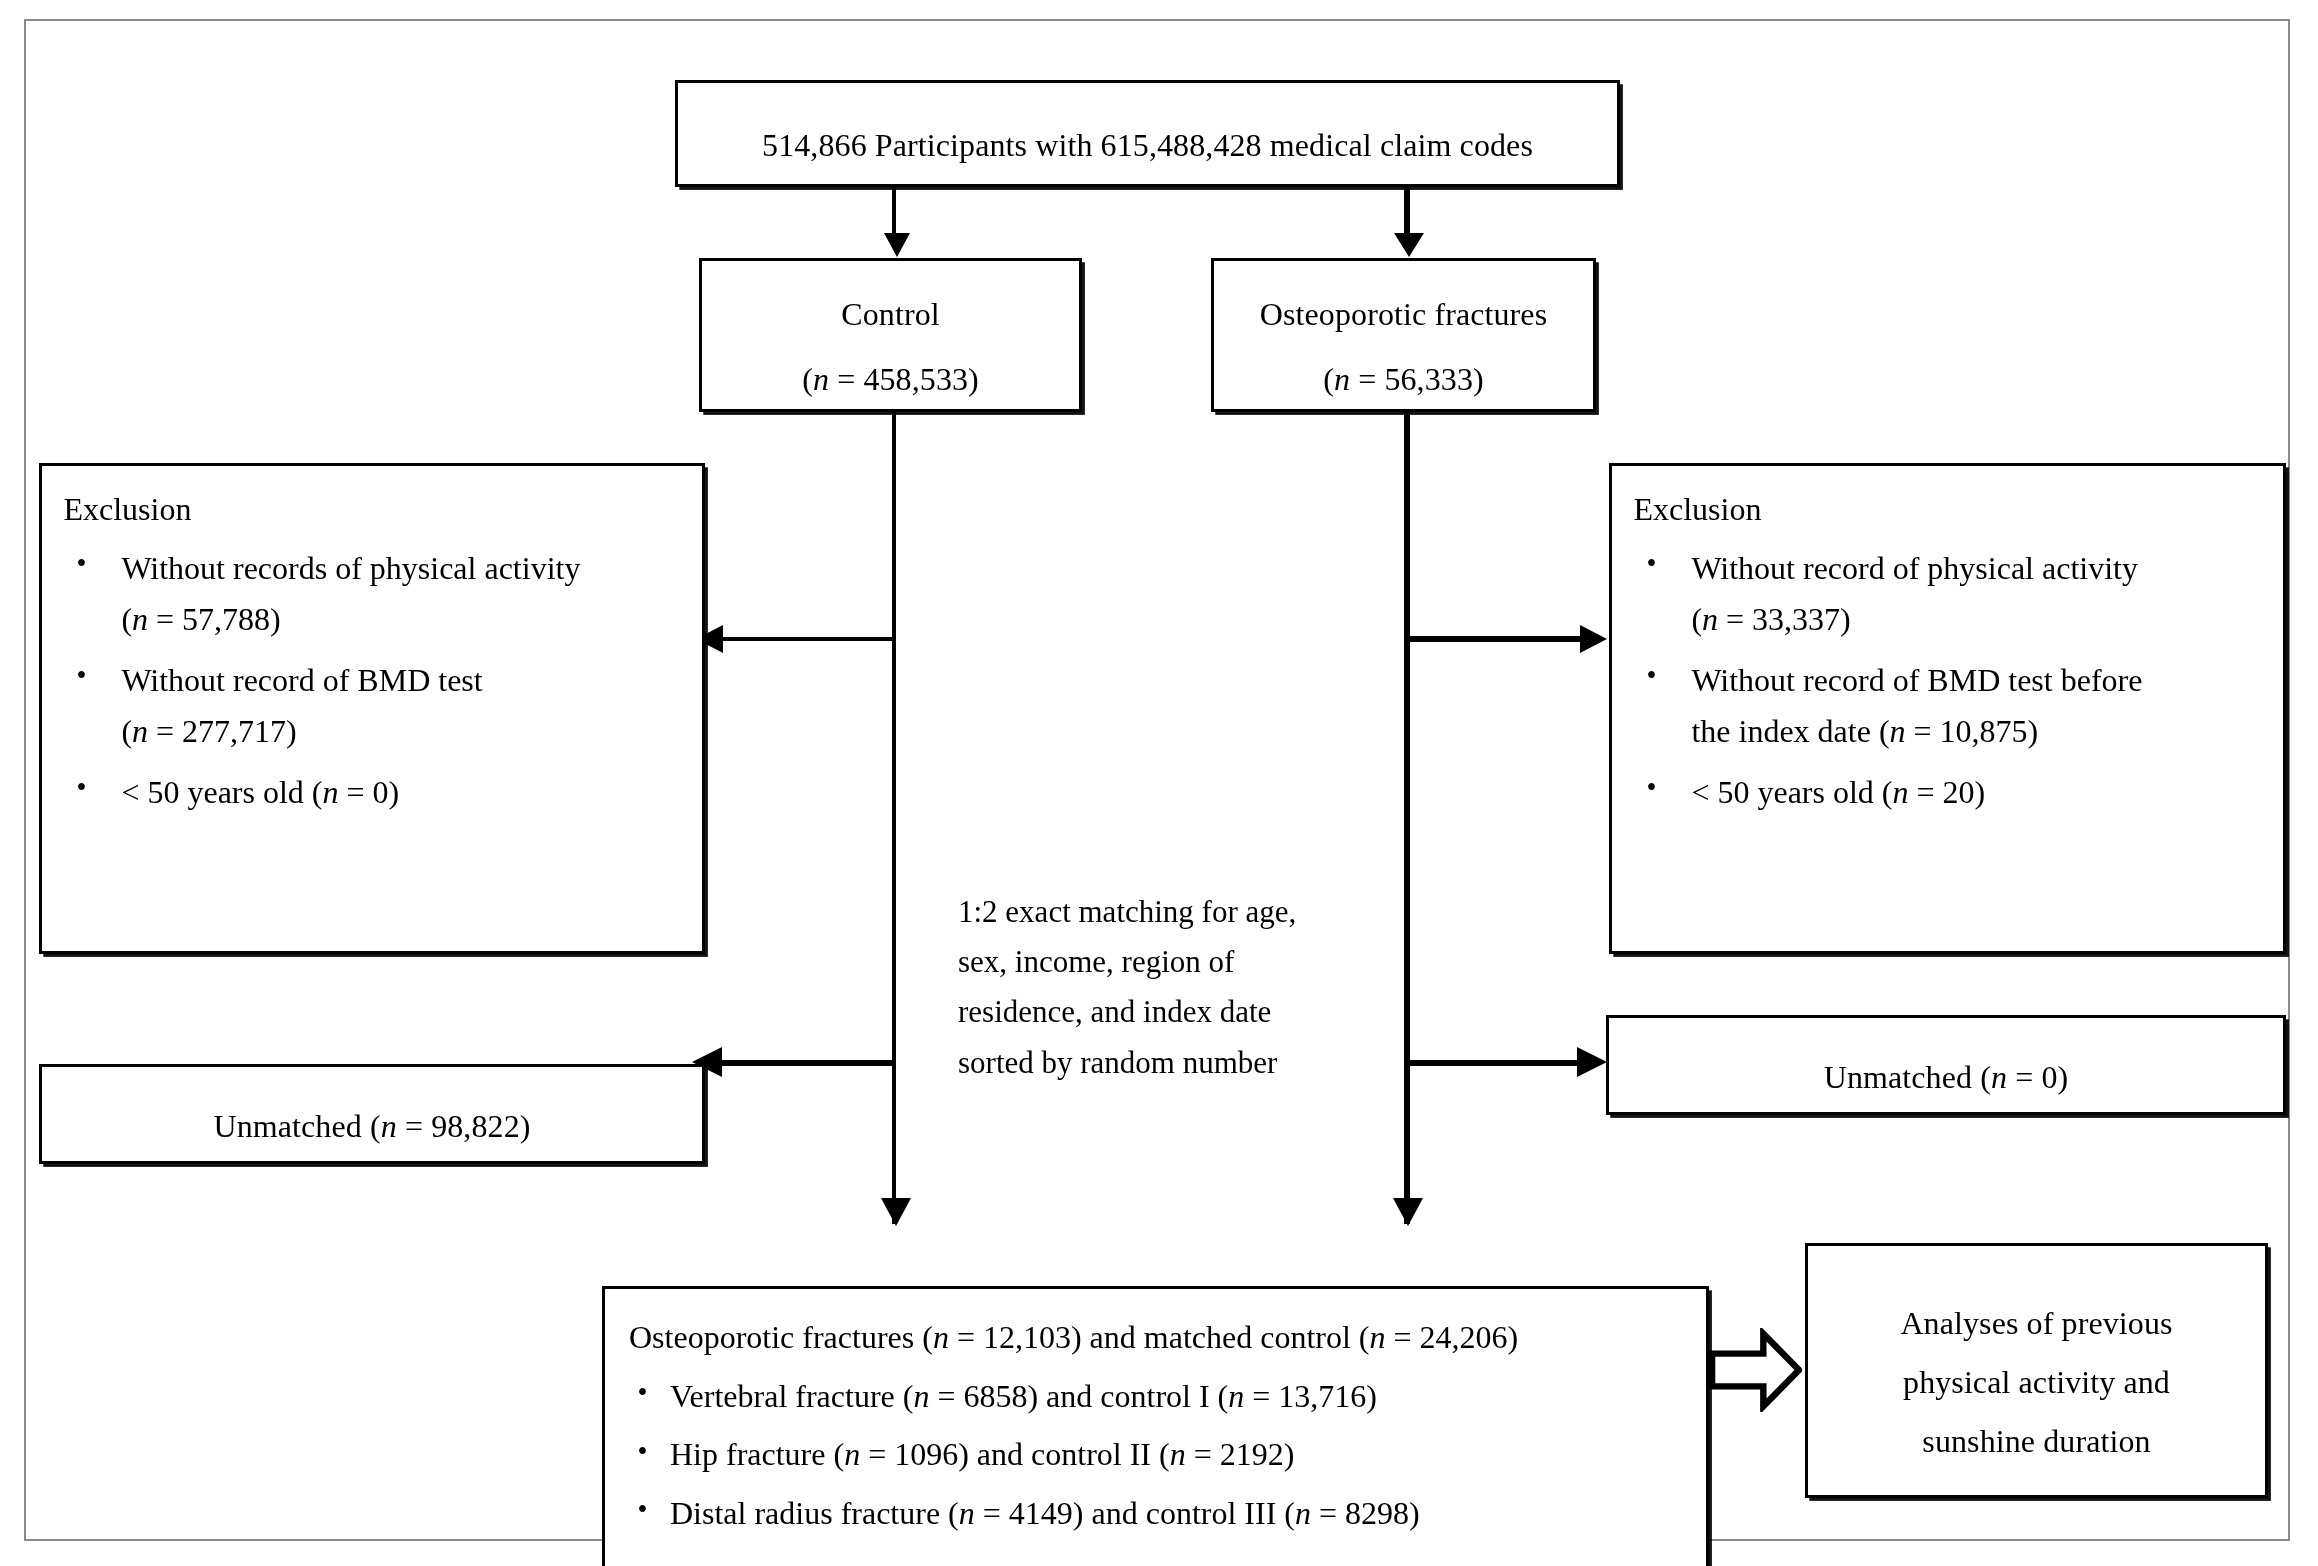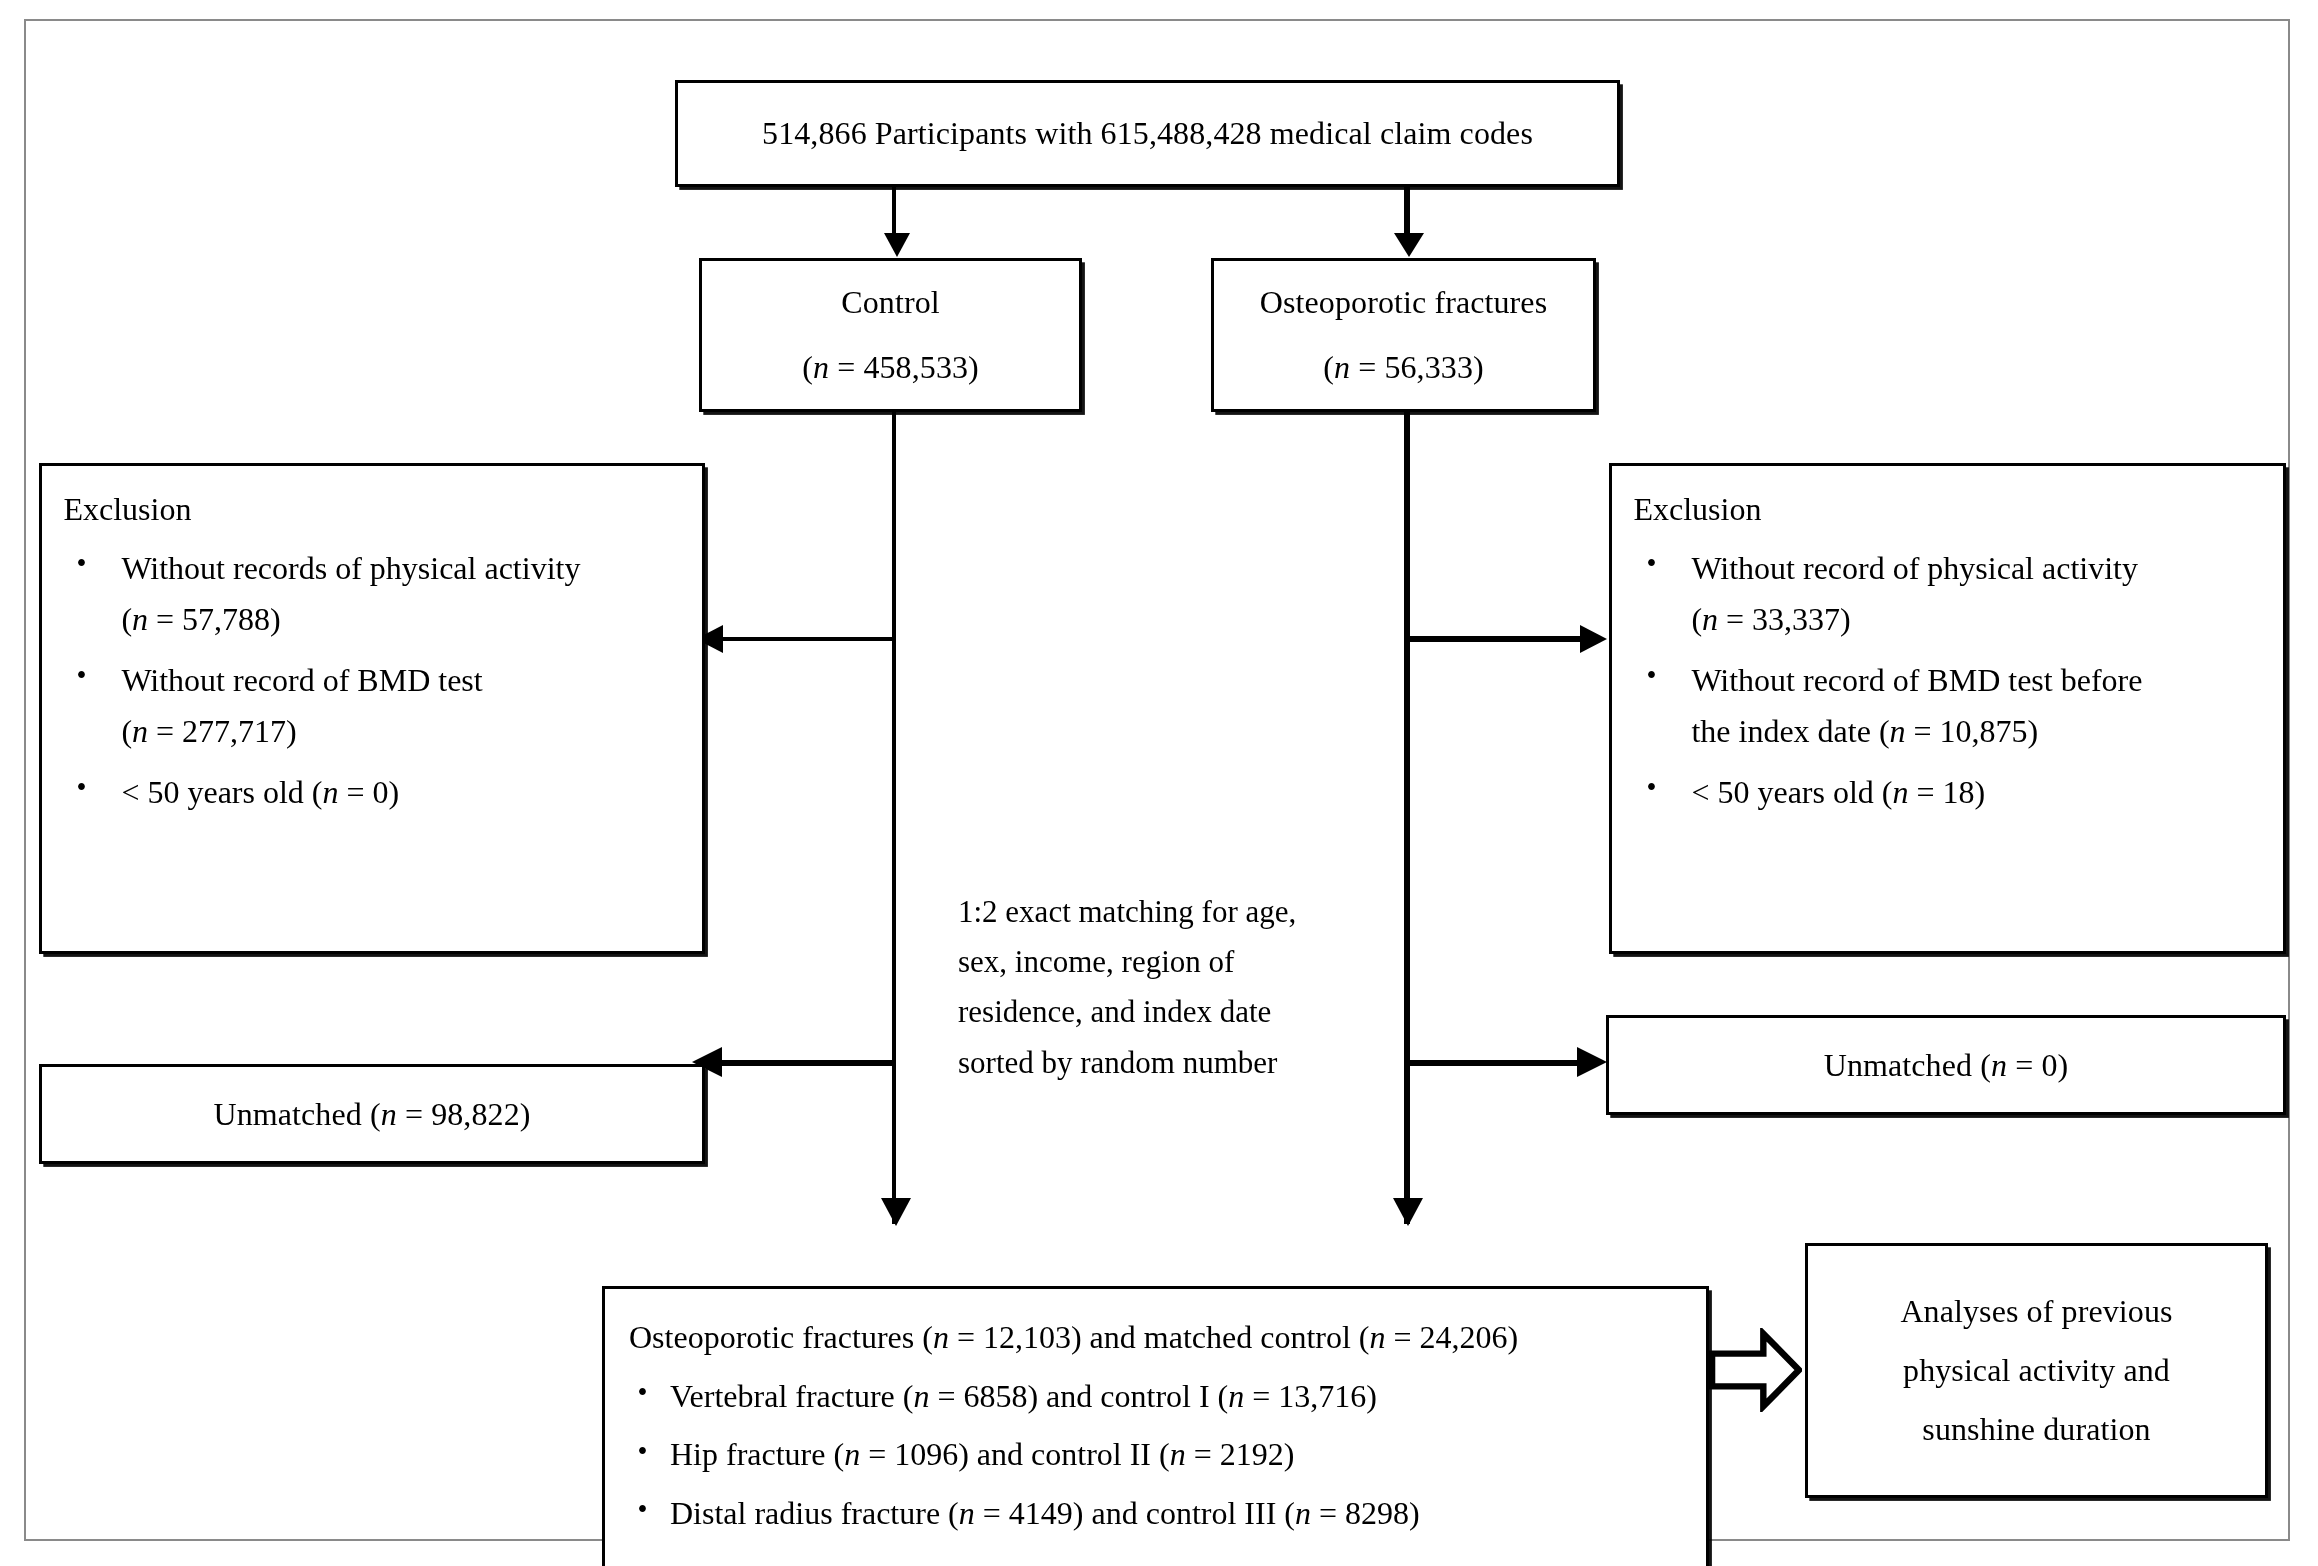--- a/index.html
+++ b/index.html
@@ -36,20 +36,21 @@
     width: 100%;
     height: 100%;
     display: flex;
     flex-direction: column;
     box-sizing: border-box;
   }
   .center-mid {
     justify-content: center;
     align-items: center;
     text-align: center;
+    margin-top: 12px;
   }
   .node-line {
     font-size: 31px;
     line-height: 1.45;
     letter-spacing: 0.1px;
   }
   .it { font-style: italic; }
 
   
   #box-top { left: 675px; top: 80px; width: 945px; height: 107px; }
@@ -253,21 +254,21 @@
           <span>Without record of physical activity</span><br>
           <span>(</span><span class="it">n</span><span> = 33,337)</span>
         </li>
         <li class="excl-item">
           <span class="bullet">•</span>
           <span>Without record of BMD test before</span><br>
           <span>the index date (</span><span class="it">n</span><span> = 10,875)</span>
         </li>
         <li class="excl-item">
           <span class="bullet">•</span>
-          <span>&lt; 50 years old (</span><span class="it">n</span><span> = 18)</span>
+          <span>&lt; 50 years old (</span><span class="it">n</span><span> = 20)</span>
         </li>
       </ul>
     </div>
   </div>
 
   <div id="matching-note">
     <div>1:2 exact matching for age,</div>
     <div style="display:flex;justify-content:space-between;">sex, income, region of</div>
     <div style="display:flex;justify-content:space-between;">residence, and index date</div>
     <div class="last">sorted by random number</div>

